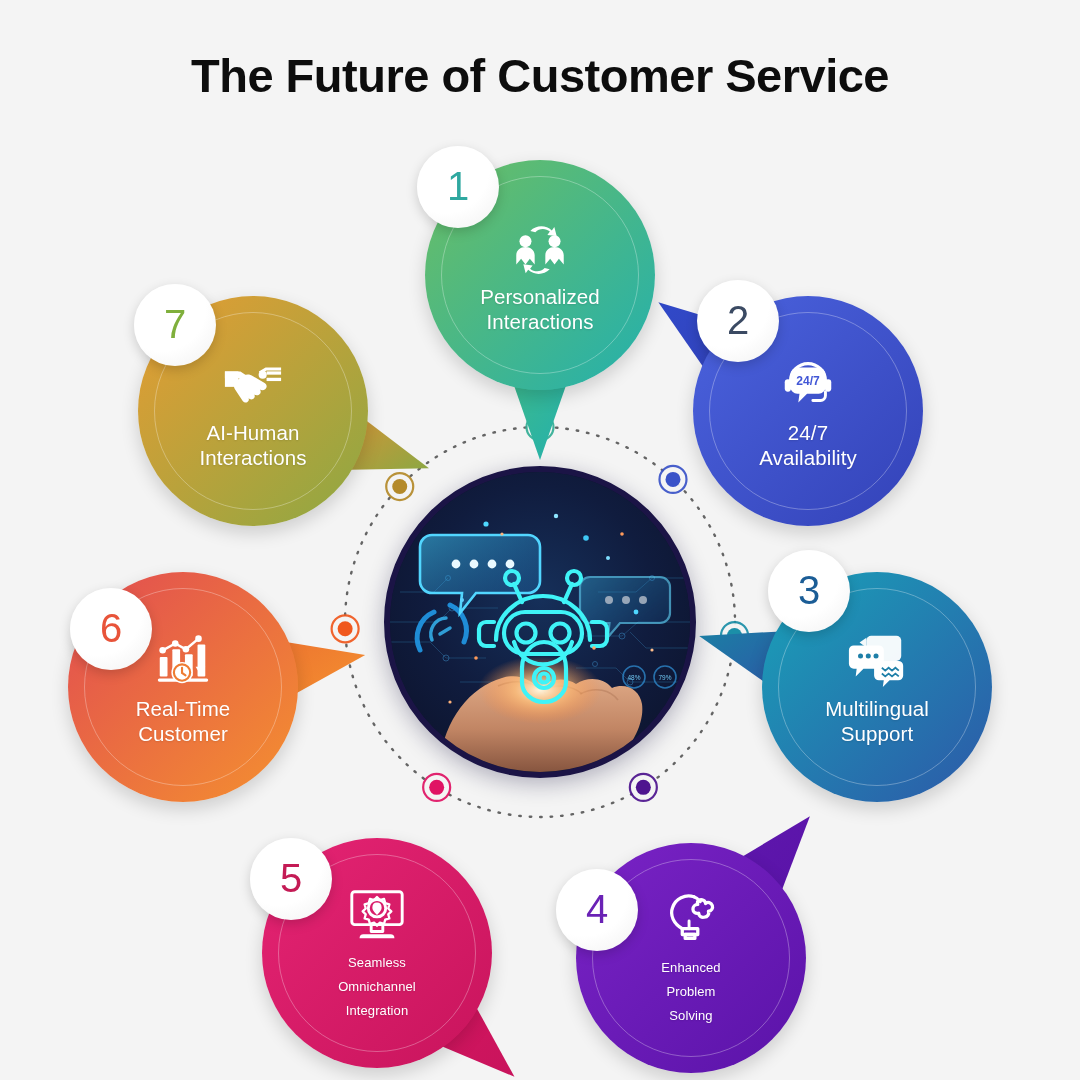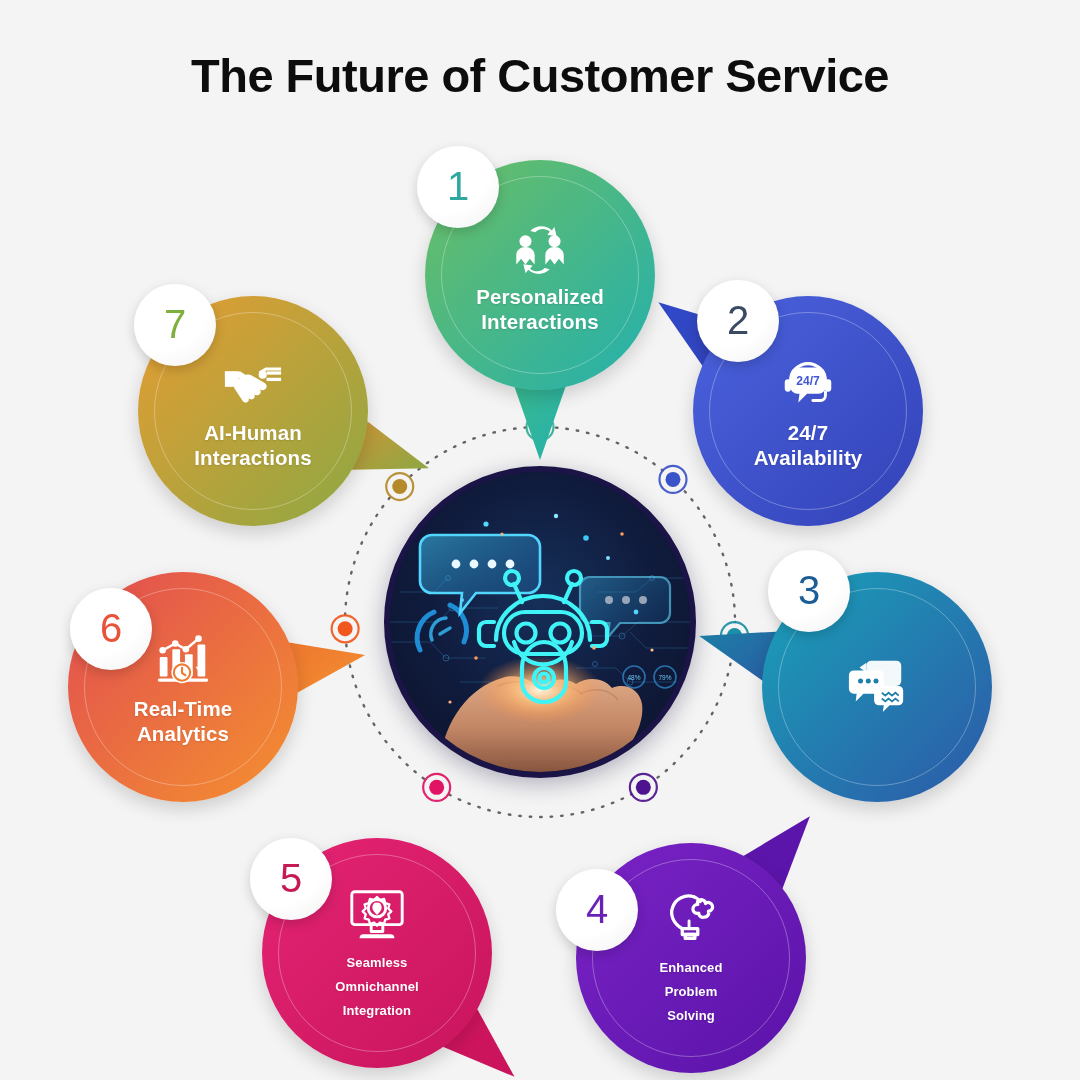--- a/index.html
+++ b/index.html
@@ -62,21 +62,21 @@
     z-index:3;
     padding:0 20px;
   }
   .node-icon { width:62px; height:62px; margin-bottom:6px; }
   .node-icon svg { width:100%; height:100%; display:block; }
   .node-label {
     color:#ffffff;
     text-align:center;
     font-size:20.5px;
     line-height:25px;
-    font-weight:700;
+    font-weight:400;
     letter-spacing:.1px;
     text-shadow:0 1px 2px rgba(0,0,0,.12);
     white-space:pre-line;
   }
   .node-label.sm { font-size:13px; line-height:24px; }
 
   
   .tail { position:absolute; z-index:1; }
   .tail svg { display:block; overflow:visible; }
 
@@ -370,20 +370,22 @@
                 <circle cx="23" cy="29" r="2.6"></circle>
                 <circle cx="31" cy="29" r="2.6"></circle>
       </g>
       <path d="M34 34 h20 a5 5 0 0 1 5 5 v10 a5 5 0 0 1 -5 5 h-9 l-7 7 1-7 h-5 a5 5 0 0 1 -5 -5 v-10 a5 5 0 0 1 5 -5 z"></path>
       <g stroke="#1E7FA8" stroke-width="1.8" fill="none">
         <path d="M37 41 l3.5 3 3.5-3 3.5 3 3.5-3 3.5 3"></path>
         <path d="M37 47 l3.5 3 3.5-3 3.5 3 3.5-3 3.5 3"></path>
       </g>
     </svg>
           </div>
+      <div class="node-label">Multilingual
+Support</div>
     </div>
 
     <div class="badge" style="left:6px; top:-22px; color:#1B5D96;">
       <span>3</span>
     </div>
   </div>
       <div class="node" style="left: 576px; top: 843px;">
     <div class="tail" style="left:0;top:0;width:230px;height:230px;">
           <svg width="230" height="230" viewBox="0 0 230 230">
        <defs>
@@ -492,21 +494,21 @@
                 <circle cx="48" cy="11" r="3.4"></circle>
       </g>
       <circle cx="31" cy="46" r="11" fill="#fff"></circle>
       <circle cx="31" cy="46" r="8.4" fill="none" stroke="#EE7C33" stroke-width="2.2"></circle>
       <path d="M31 41 v5.4 l3.6 2.4" fill="none" stroke="#EE7C33" stroke-width="2.2" stroke-linecap="round"></path>
       <path d="M45 40 l5 8 5-8 z" fill="#fff"></path>
       <path d="M50 30 v12" stroke="#fff" stroke-width="3" stroke-linecap="round"></path>
     </svg>
           </div>
       <div class="node-label">Real-Time
-Analytics</div>
+Customer</div>
     </div>
 
     <div class="badge" style="left:2px; top:16px; color:#E8543A;">
       <span>6</span>
     </div>
   </div>
       <div class="node" style="left: 138px; top: 296px;">
     <div class="tail" style="left:0;top:0;width:230px;height:230px;">
           <svg width="230" height="230" viewBox="0 0 230 230">
        <defs>

